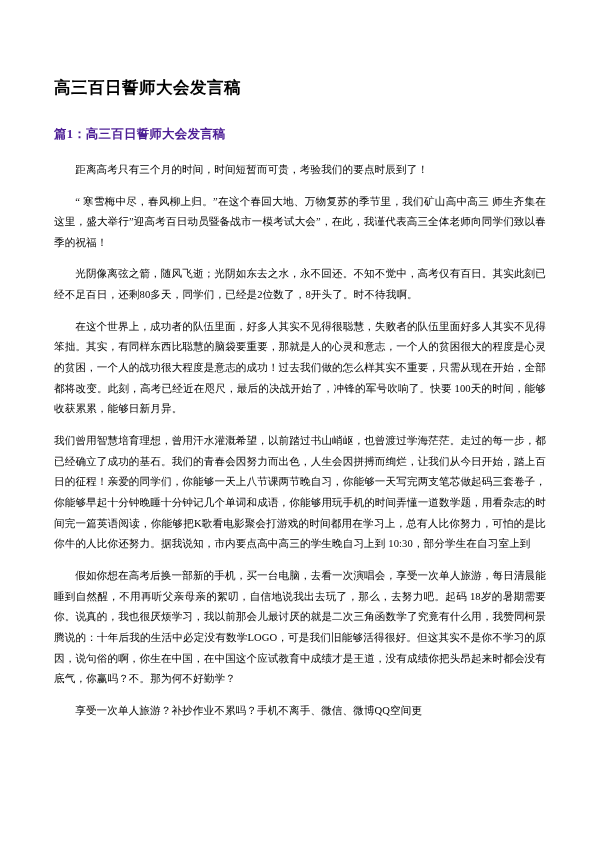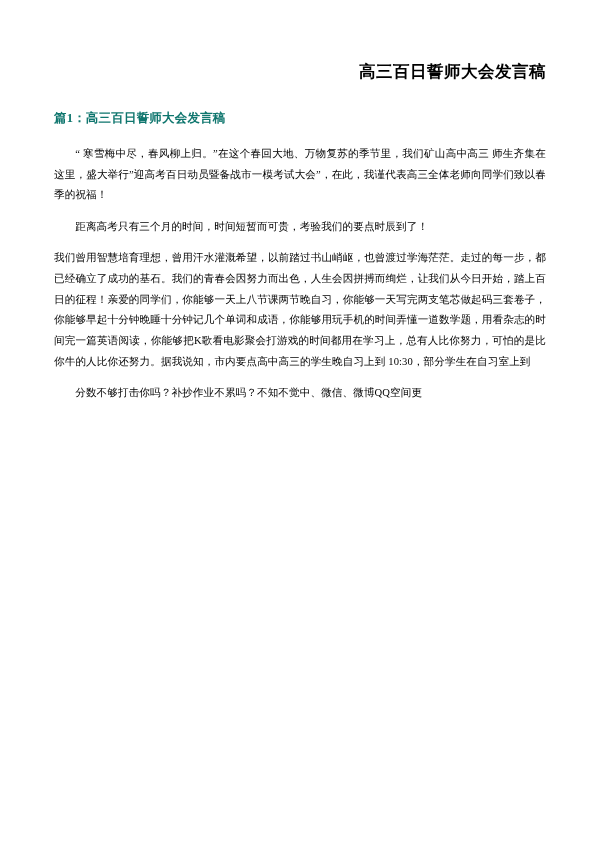--- a/index.html
+++ b/index.html
@@ -15,29 +15,29 @@
     overflow: hidden;
   }
   .page {
     width: 600px;
     height: 849px;
     box-sizing: border-box;
     padding: 60px 54px 20px 54px;
     position: relative;
   }
   .doc-title {
-    text-align: right;
+    text-align: left;
     font-size: 16.5px;
     font-weight: bold;
     letter-spacing: 0.5px;
-    margin: 0 0 26px 0;
+    margin: 16px 0 26px 0;
     line-height: 1.4;
   }
   .section-heading {
-    color: #0f766e;
+    color: #4c1d95;
     font-weight: bold;
     font-size: 12.5px;
     margin: 0 0 16px 0;
     line-height: 1.5;
     letter-spacing: 0.2px;
   }
   .para {
     font-size: 10.6px;
     line-height: 1.95;
     margin: 0 0 11px 0;
@@ -55,19 +55,22 @@
 </head>
 <body>
 
 <div class="page">
 
   <h1 class="doc-title">高三百日誓师大会发言稿</h1>
 
   <div class="section-heading">篇1：高三百日誓师大会发言稿</div>
 
   <div class="body">
+    <p class="para indent">距离高考只有三个月的时间，时间短暂而可贵，考验我们的要点时辰到了！</p>
     <p class="para indent">“ 寒雪梅中尽，春风柳上归。”在这个春回大地、万物复苏的季节里，我们矿山高中高三 师生齐集在这里，盛大举行”迎高考百日动员暨备战市一模考试大会”，在此，我谨代表高三全体老师向同学们致以春季的祝福！</p>
-    <p class="para indent">距离高考只有三个月的时间，时间短暂而可贵，考验我们的要点时辰到了！</p>
+    <p class="para indent">光阴像离弦之箭，随风飞逝；光阴如东去之水，永不回还。不知不觉中，高考仅有百日。其实此刻已经不足百日，还剩80多天，同学们，已经是2位数了，8开头了。时不待我啊。</p>
+    <p class="para indent">在这个世界上，成功者的队伍里面，好多人其实不见得很聪慧，失败者的队伍里面好多人其实不见得笨拙。其实，有同样东西比聪慧的脑袋要重要，那就是人的心灵和意志，一个人的贫困很大的程度是心灵的贫困，一个人的战功很大程度是意志的成功！过去我们做的怎么样其实不重要，只需从现在开始，全部都将改变。此刻，高考已经近在咫尺，最后的决战开始了，冲锋的军号吹响了。快要 100天的时间，能够收获累累，能够日新月异。</p>
     <p class="para">我们曾用智慧培育理想，曾用汗水灌溉希望，以前踏过书山峭岖，也曾渡过学海茫茫。走过的每一步，都已经确立了成功的基石。我们的青春会因努力而出色，人生会因拼搏而绚烂，让我们从今日开始，踏上百日的征程！亲爱的同学们，你能够一天上八节课两节晚自习，你能够一天写完两支笔芯做起码三套卷子，你能够早起十分钟晚睡十分钟记几个单词和成语，你能够用玩手机的时间弄懂一道数学题，用看杂志的时间完一篇英语阅读，你能够把K歌看电影聚会打游戏的时间都用在学习上，总有人比你努力，可怕的是比你牛的人比你还努力。据我说知，市内要点高中高三的学生晚自习上到 10:30，部分学生在自习室上到</p>
-    <p class="para indent">分数不够打击你吗？补抄作业不累吗？不知不觉中、微信、微博QQ空间更</p>
+    <p class="para indent">假如你想在高考后换一部新的手机，买一台电脑，去看一次演唱会，享受一次单人旅游，每日清晨能睡到自然醒，不用再听父亲母亲的絮叨，自信地说我出去玩了，那么，去努力吧。起码 18岁的暑期需要你。说真的，我也很厌烦学习，我以前那会儿最讨厌的就是二次三角函数学了究竟有什么用，我赞同柯景腾说的：十年后我的生活中必定没有数学LOGO，可是我们旧能够活得很好。但这其实不是你不学习的原因，说句俗的啊，你生在中国，在中国这个应试教育中成绩才是王道，没有成绩你把头昂起来时都会没有底气，你赢吗？不。那为何不好勤学？</p>
+    <p class="para indent">享受一次单人旅游？补抄作业不累吗？手机不离手、微信、微博QQ空间更</p>
   </div>
 
 </div>
 
 </body></html>

